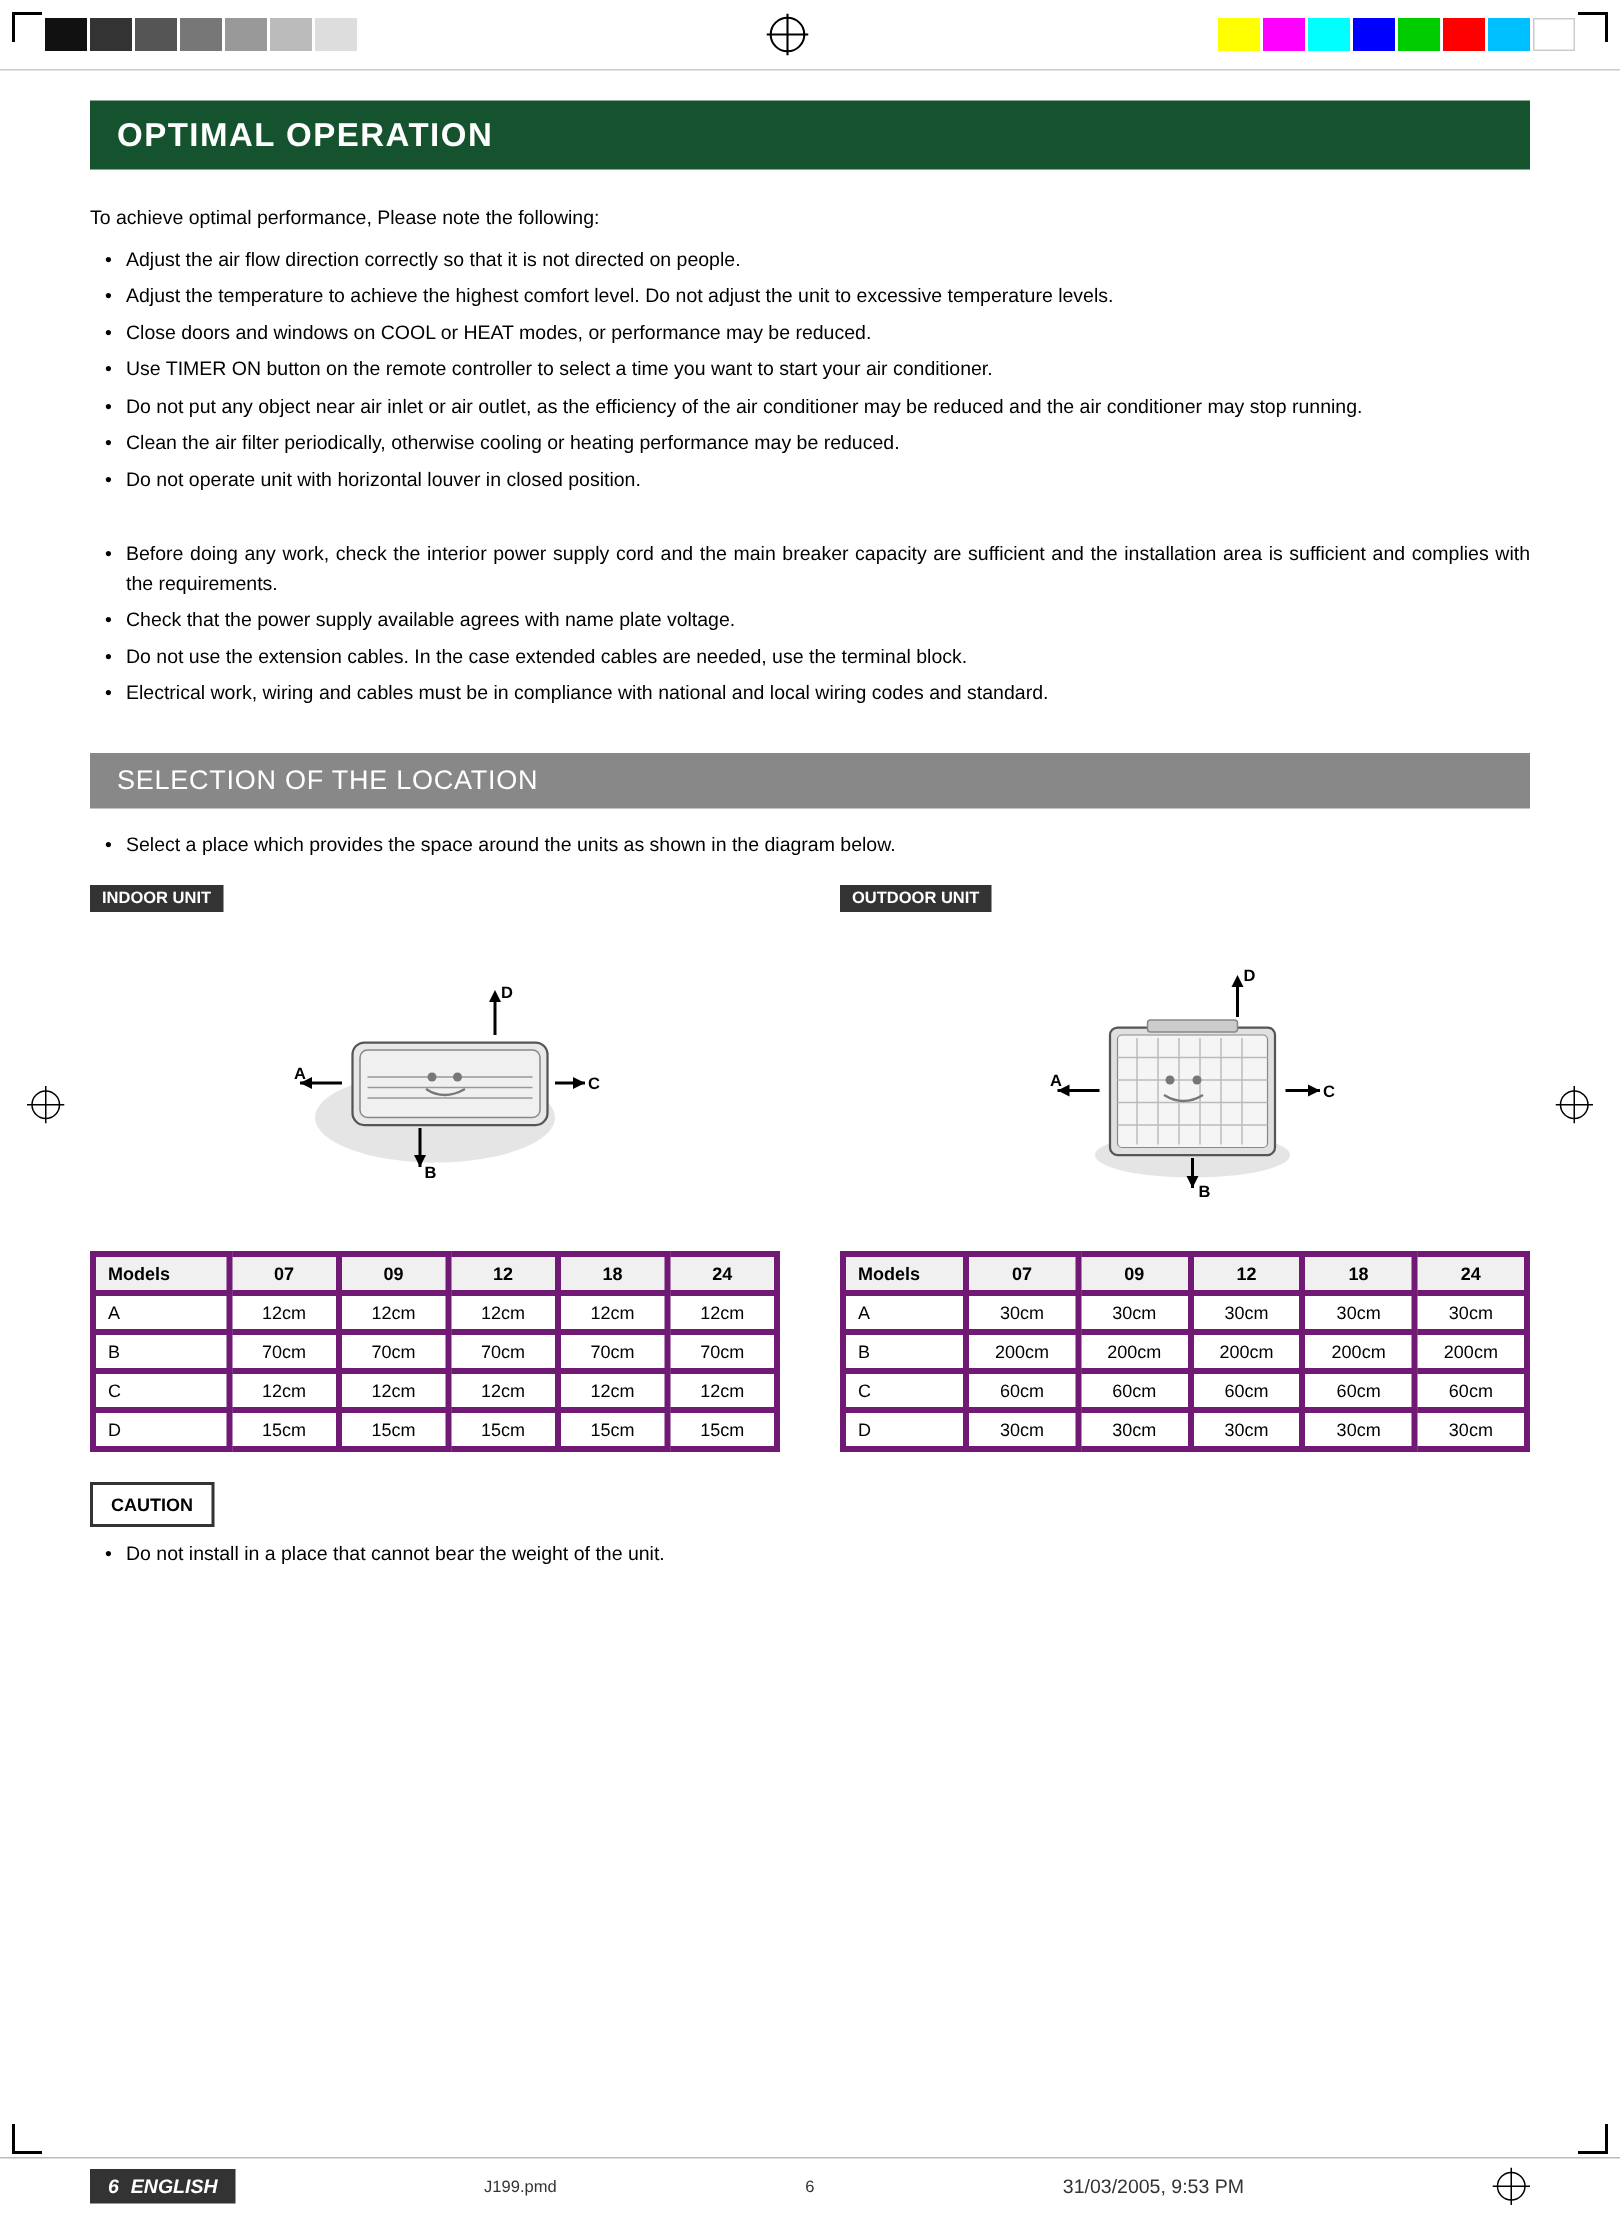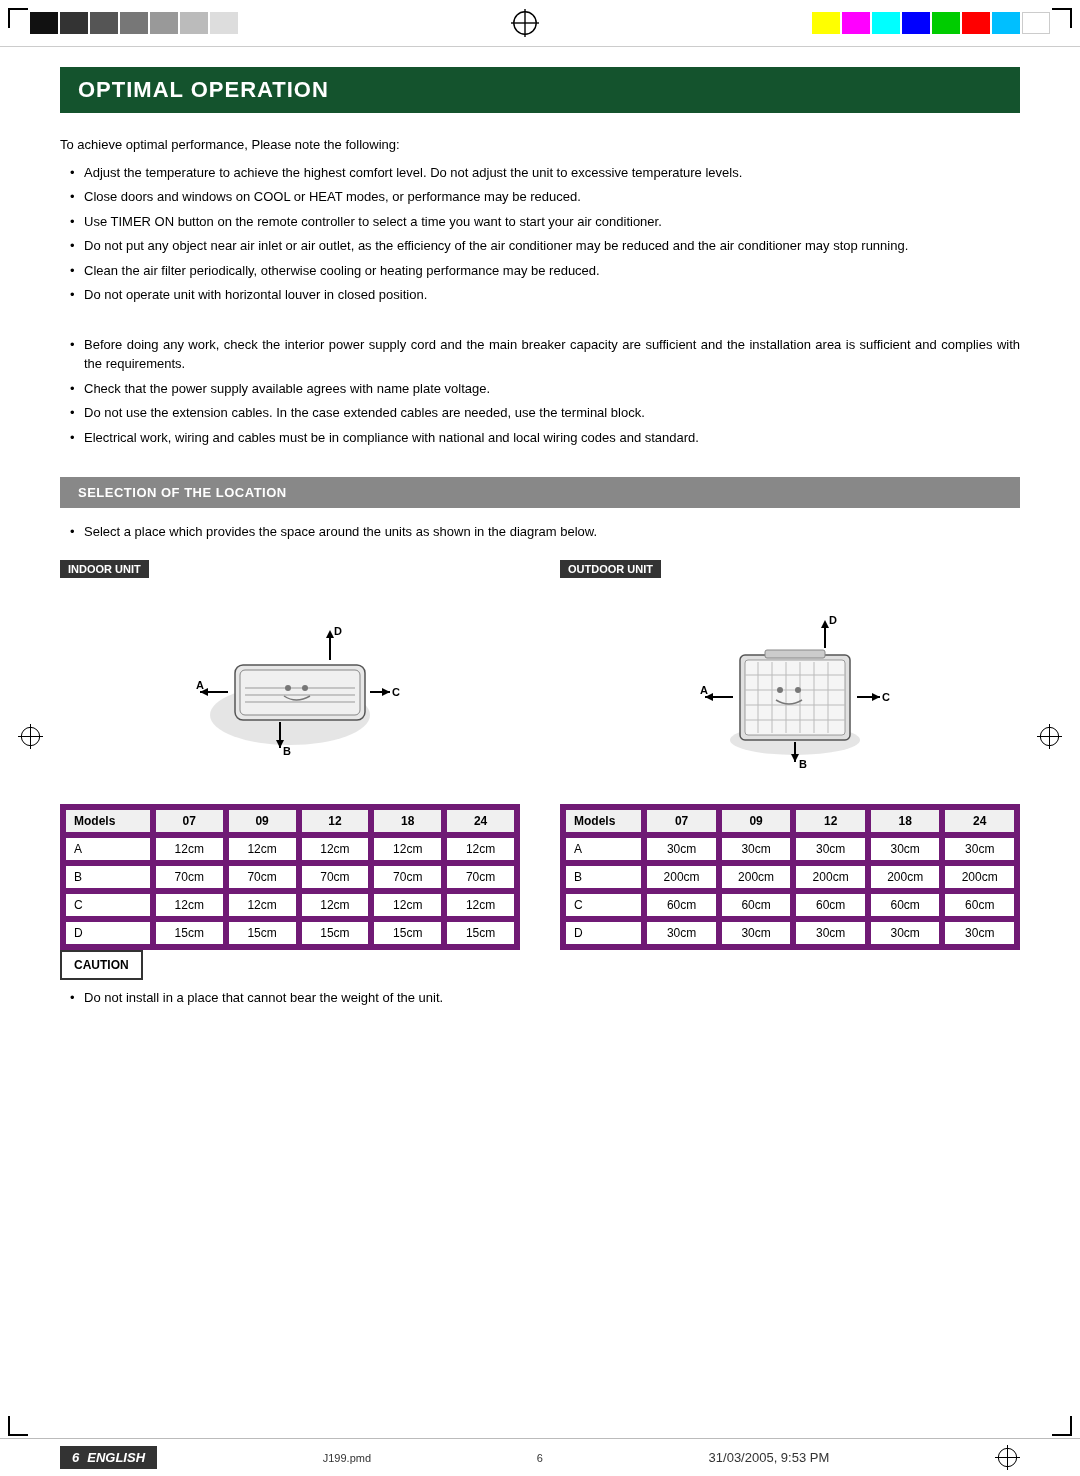--- a/index.html
+++ b/index.html
@@ -69,22 +69,22 @@
       font-size: 22px;
       font-weight: bold;
       text-transform: uppercase;
       margin-bottom: 22px;
       letter-spacing: 1px;
     }
     .section-header-medium {
       background: #888;
       color: #fff;
       padding: 8px 18px;
-      font-size: 13px;
-      font-weight: bold;
+      font-size: 18px;
+      font-weight: normal;
       text-transform: uppercase;
       margin-bottom: 14px;
       letter-spacing: 0.5px;
     }
 
     .section-block {
       margin-bottom: 30px;
     }
 
     .intro-text {
@@ -141,21 +141,21 @@
       margin-bottom: 14px;
     }
 
     
     .spec-table {
       width: 100%;
       border-collapse: collapse;
       font-size: 12px;
     }
     .spec-table th, .spec-table td {
-      border: 6px solid #701a75;
+      border: 4px solid #701a75;
       padding: 4px 8px;
       text-align: center;
     }
     .spec-table th {
       font-weight: bold;
       background: #f0f0f0;
     }
     .spec-table td:first-child {
       text-align: left;
     }
@@ -166,20 +166,21 @@
     .caution-box {
       border: 2px solid #333;
       padding: 6px 12px;
       display: inline-block;
       font-weight: bold;
       font-size: 12px;
       margin-bottom: 8px;
     }
 
     .caution-section {
+      margin-top: 20px;
     }
 
     
     .diagram-svg {
       width: 220px;
       height: 180px;
     }
   </style>
 </head>
 <body>
@@ -217,20 +218,21 @@
     <div class="cb" style="background:#ffffff;border:1px solid #ccc"></div>
   </div>
 </div>
 
 <div class="page-content">
 
   <div class="section-block">
     <div class="section-header-dark">OPTIMAL OPERATION</div>
     <p class="intro-text">To achieve optimal performance, Please note the following:</p>
     <ul class="bullet-list">
+      <li>Adjust the air flow direction correctly so that it is not directed on people.</li>
       <li>Adjust the temperature to achieve the highest comfort level. Do not adjust the unit to excessive temperature levels.</li>
       <li>Close doors and windows on COOL or HEAT modes, or performance may be reduced.</li>
       <li>Use TIMER ON button on the remote controller to select a time you want to start your air conditioner.</li>
       <li>Do not put any object near air inlet or air outlet, as the efficiency of the air conditioner may be reduced and the air conditioner may stop running.</li>
       <li>Clean the air filter periodically, otherwise cooling or heating performance may be reduced.</li>
       <li>Do not operate unit with horizontal louver in closed position.</li>
     </ul>
   </div>
 
   <div class="section-block">

